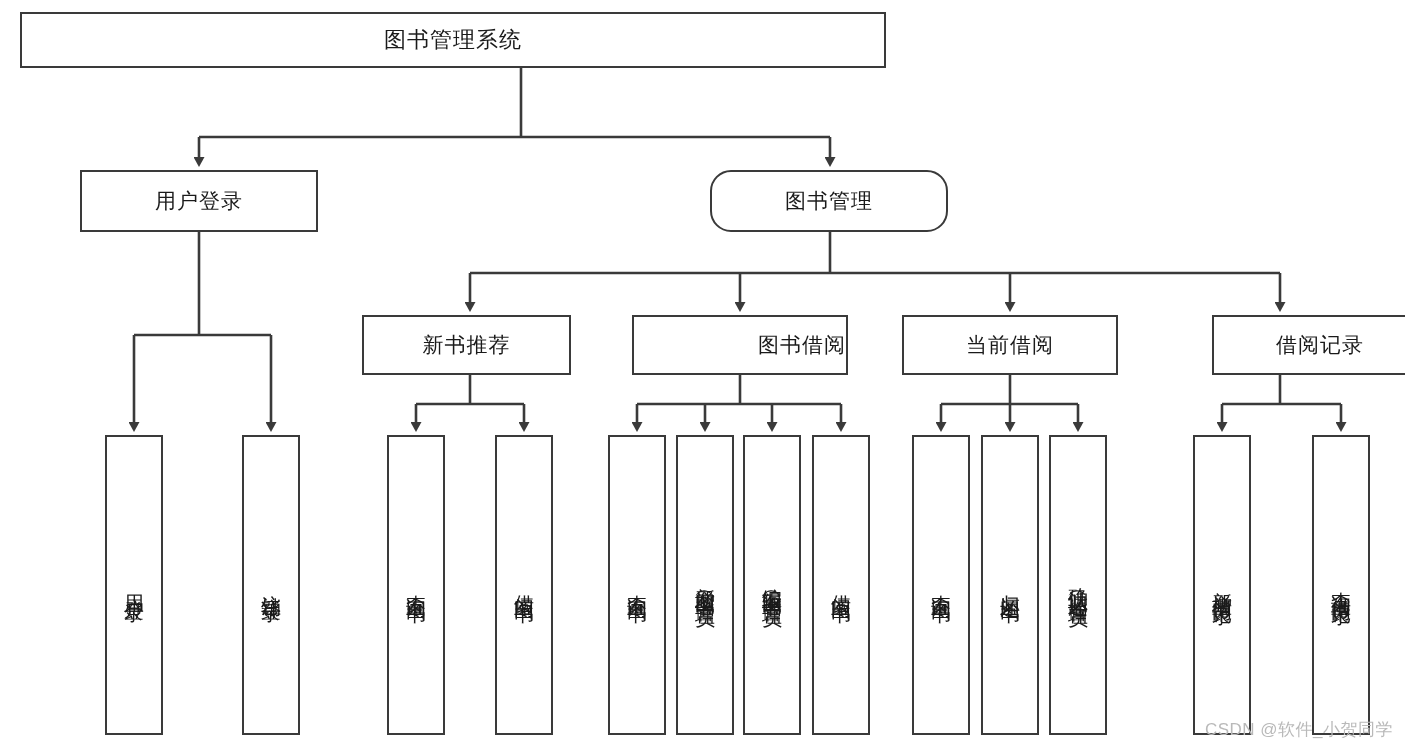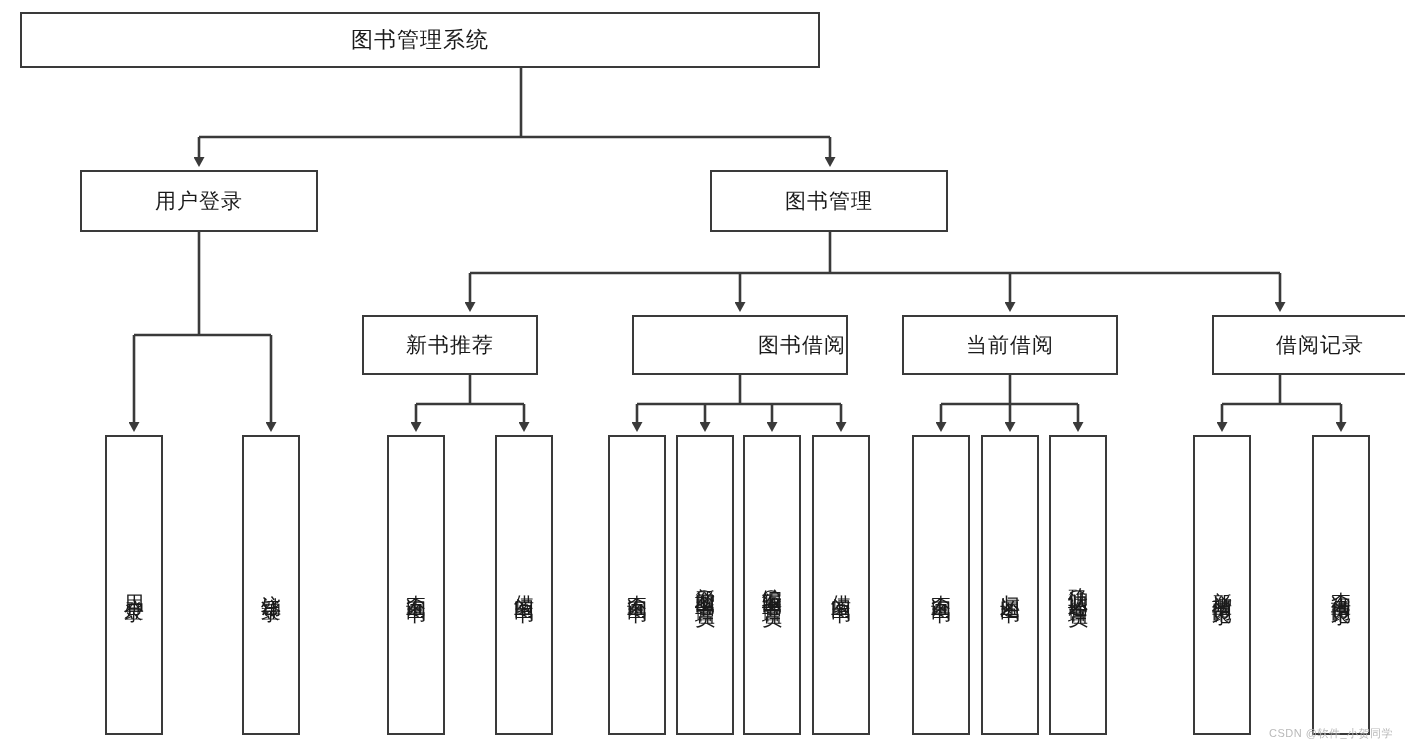--- a/index.html
+++ b/index.html
@@ -59,21 +59,21 @@
   }
   .node.v > span {
     writing-mode: vertical-rl;
     text-orientation: upright;
     display: block;
   }
   #watermark {
     position: absolute;
     right: 12px;
     bottom: 6px;
-    font-size: 11px;
+    font-size: 17px;
     color: #b9b9b9;
     letter-spacing: 0.5px;
     z-index: 3;
     white-space: nowrap;
   }
 </style>
 </head>
 <body>
 
 <div id="canvas">
@@ -121,33 +121,33 @@
       <path d="M1010,404 L1010,423" marker-end="url(#arrow)"></path>
       <path d="M1078,404 L1078,423" marker-end="url(#arrow)"></path>
 
       <path d="M1280,375 L1280,404"></path>
       <path d="M1222,404 L1341,404"></path>
       <path d="M1222,404 L1222,423" marker-end="url(#arrow)"></path>
       <path d="M1341,404 L1341,423" marker-end="url(#arrow)"></path>
     </g>
   </svg>
 
-  <div class="node h root" style="left:20px; top:12px; width:800px; height:56px;">
+  <div class="node h root" style="left:20px; top:12px; width:866px; height:56px;">
     <span>图书管理系统</span>
   </div>
 
   <div class="node h" style="left:80px; top:170px; width:238px; height:62px;">
     <span>用户登录</span>
   </div>
 
-  <div class="node h" style="left:710px; top:170px; width:238px; height:62px;">
+  <div class="node h" style="left:710px; top:170px; width:238px; height:62px;border-radius:21px;">
     <span>图书管理</span>
   </div>
 
-  <div class="node h" style="left:362px; top:315px; width:176px; height:60px;">
+  <div class="node h" style="left:362px; top:315px; width:209px; height:60px;">
     <span>新书推荐</span>
   </div>
 
   <div class="node h" style="left:632px; top:315px; width:216px; height:60px;justify-content:flex-end;">
     <span>图书借阅</span>
   </div>
 
   <div class="node h" style="left:902px; top:315px; width:216px; height:60px;">
     <span>当前借阅</span>
   </div>

